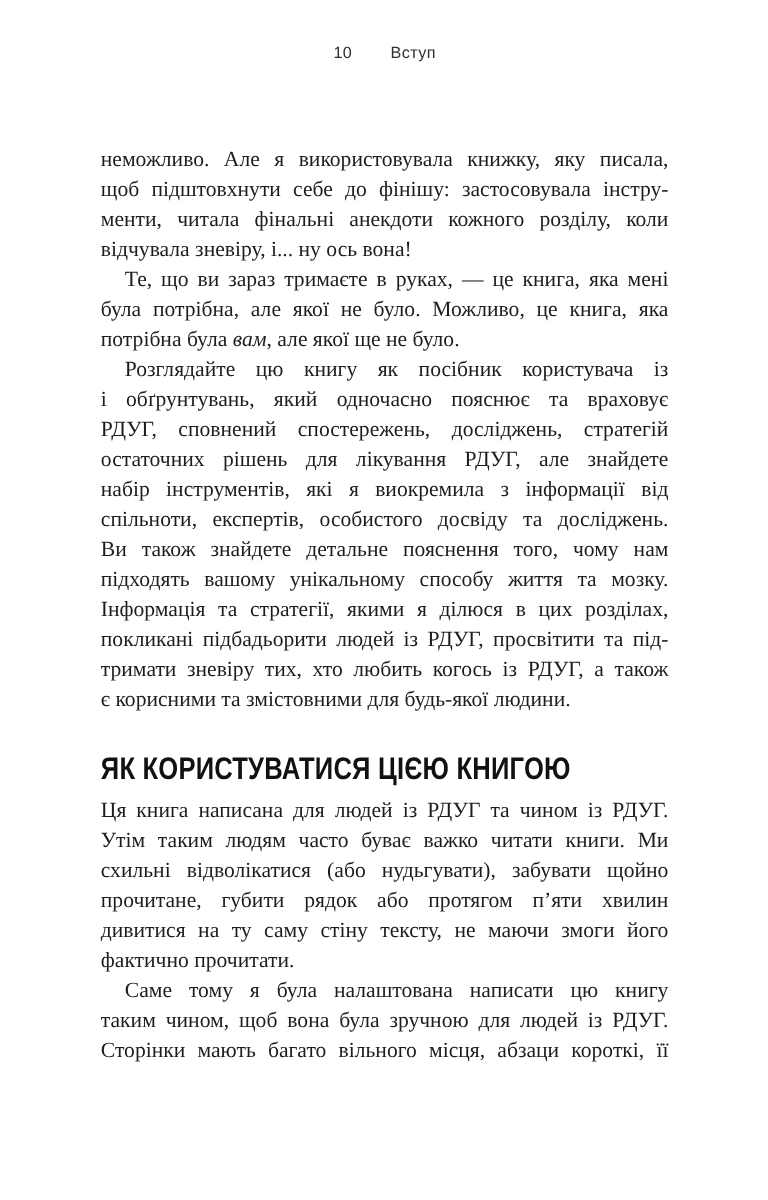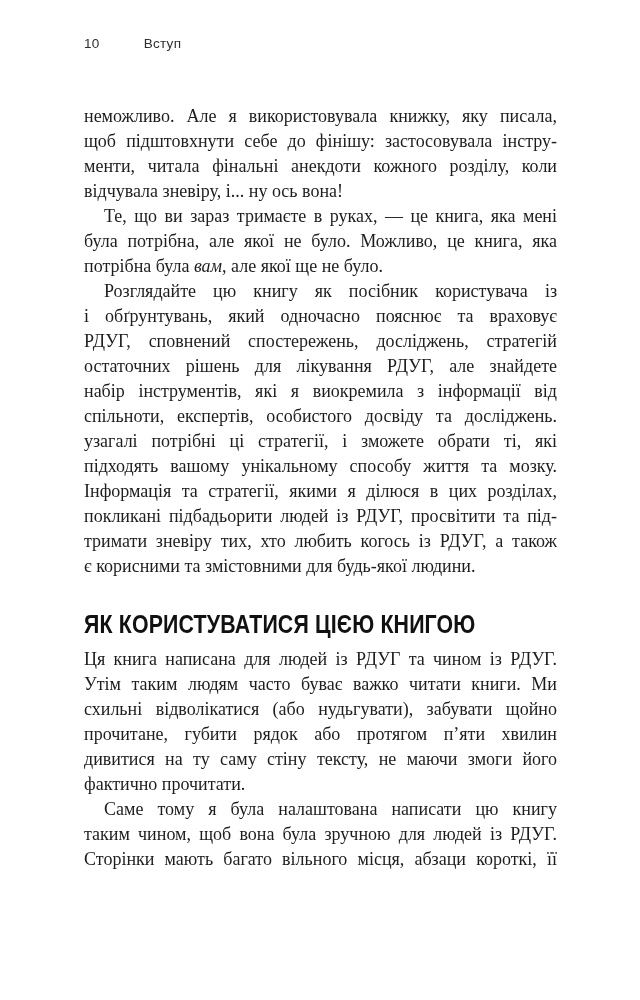--- a/index.html
+++ b/index.html
@@ -18,35 +18,36 @@
   }
   .page{
     box-sizing:border-box;
     width:640px;height:1000px;
     padding:36px 83px 0 84px;
   }
   
   .running-header{
     display:flex;
     align-items:baseline;
-    gap:44px;
+    gap:32px;
     font-family:"Liberation Sans", sans-serif;
     font-size:13.5px;
     color:var(--header-text);
     height:18px;
     letter-spacing:0.3px;
+    justify-content:center;
   }
   .running-header .page-number{font-weight:500;}
   .running-header .chapter-title{font-weight:400;}
   
   .body-text{
     font-size:18px;
     line-height:25px;
   }
-  .body-text.first{margin-top:50px;}
+  .body-text.first{margin-top:66px;}
   .para{margin:0;}
   .line{
     text-align:justify;
     text-align-last:justify;
     text-justify:inter-word;
     white-space:nowrap;
   }
   .line.end{text-align-last:left;}
   .line.indent-first{padding-left:20px;}
   .line em{}
@@ -86,21 +87,21 @@
         <div class="line">була потрібна, але якої не було. Можливо, це книга, яка</div>
         <div class="line end">потрібна була <em>вам</em>, але якої ще не було.</div>
       </div>
       <div class="para">
         <div class="line indent-first">Розглядайте цю книгу як посібник користувача із</div>
         <div class="line">і обґрунтувань, який одночасно пояснює та враховує</div>
         <div class="line">РДУГ, сповнений спостережень, досліджень, стратегій</div>
         <div class="line">остаточних рішень для лікування РДУГ, але знайдете</div>
         <div class="line">набір інструментів, які я виокремила з інформації від</div>
         <div class="line">спільноти, експертів, особистого досвіду та досліджень.</div>
-        <div class="line">узагалі потрібні ці стратегії, і зможете обрати ті, які</div>
+        <div class="line">Ви також знайдете детальне пояснення того, чому нам</div>
         <div class="line">підходять вашому унікальному способу життя та мозку.</div>
         <div class="line">Інформація та стратегії, якими я ділюся в цих розділах,</div>
         <div class="line">покликані підбадьорити людей із РДУГ, просвітити та під-</div>
         <div class="line">тримати зневіру тих, хто любить когось із РДУГ, а також</div>
         <div class="line end">є корисними та змістовними для будь-якої людини.</div>
       </div>
     </div>
 
   <h2 class="section-heading">ЯК КОРИСТУВАТИСЯ ЦІЄЮ КНИГОЮ</h2>
 

